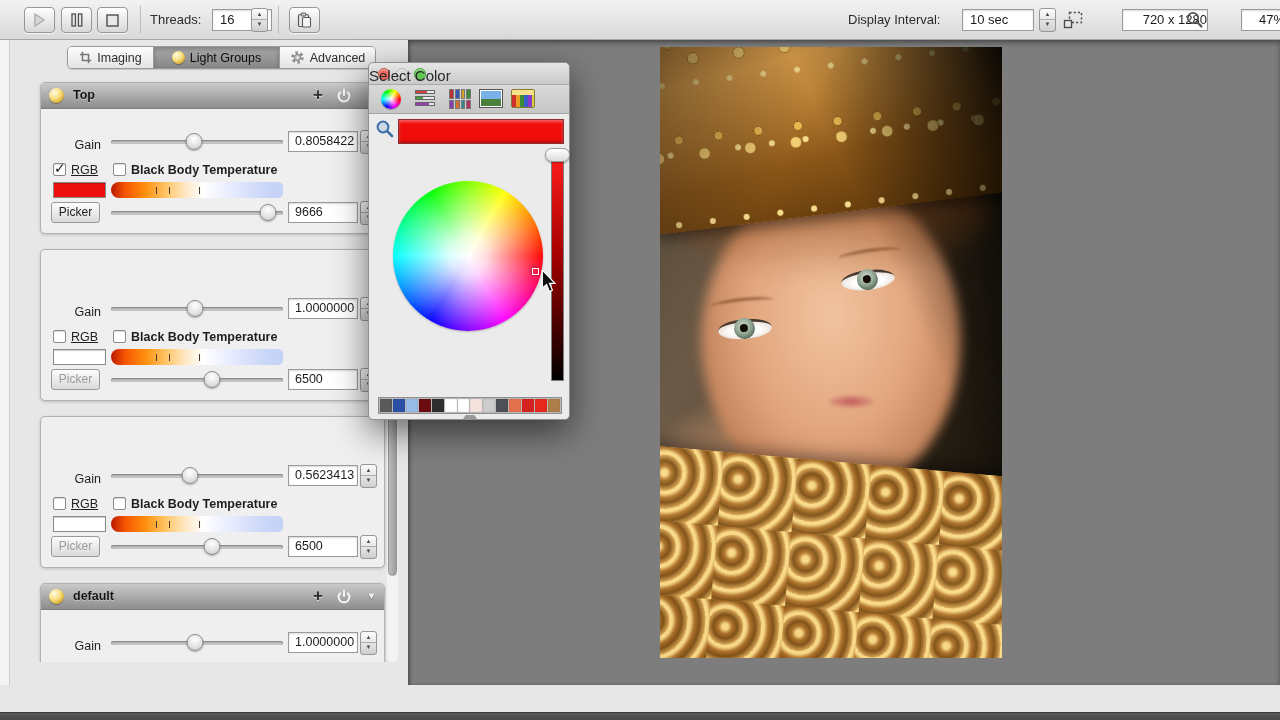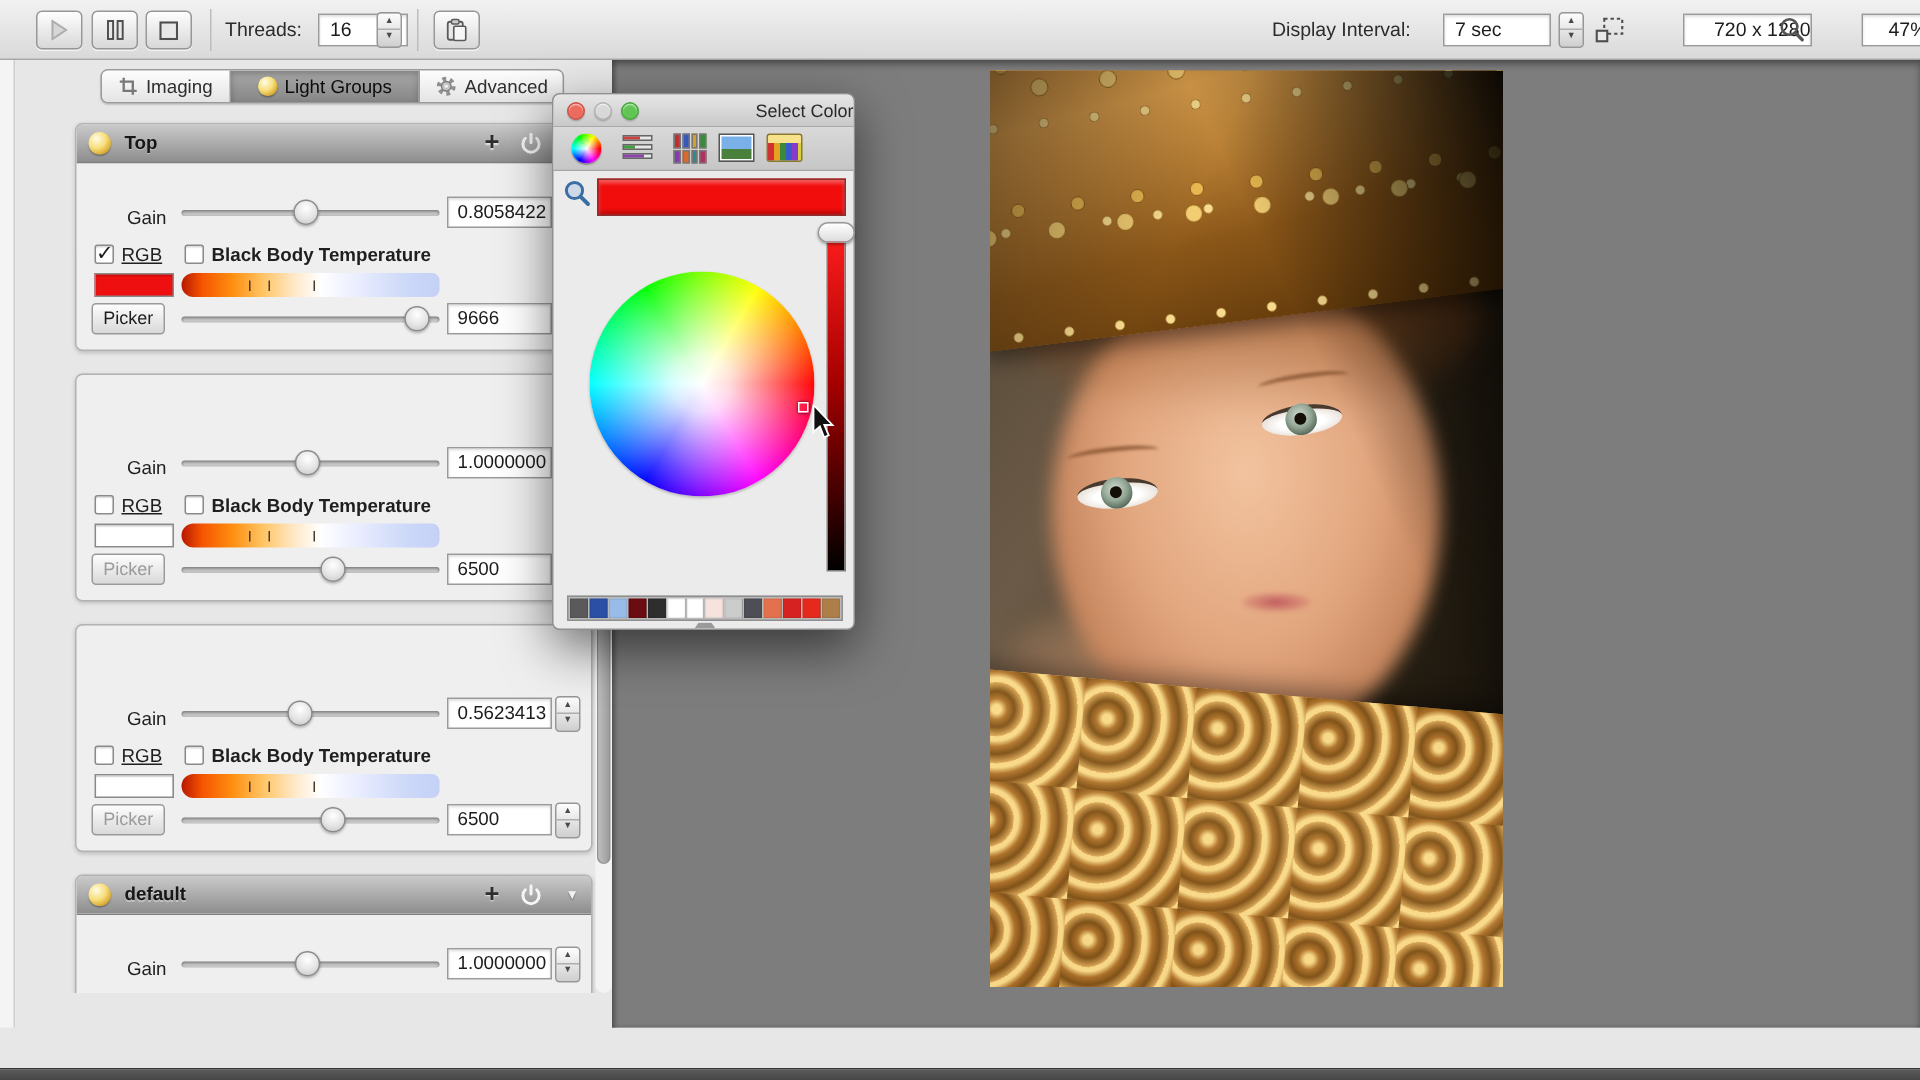--- a/index.html
+++ b/index.html
@@ -37,21 +37,21 @@
   .tabs { position:absolute; left:67px; top:46px; height:23px; display:flex; border:1px solid #9a9a9a; border-radius:5px; overflow:hidden;
     box-shadow:0 1px 1px rgba(0,0,0,.15); }
   .tab { height:100%; display:flex; align-items:center; justify-content:center; gap:5px;
     background:linear-gradient(#fdfdfd,#e4e4e4); font-size:12.5px; color:#2e2e2e; border-right:1px solid #9a9a9a; }
   .tab:last-child { border-right:none; }
   .tab.sel { background:linear-gradient(#a8a8a8,#878787); color:#0c0c0c; box-shadow:inset 0 2px 4px rgba(0,0,0,.25); }
   .bulb { display:inline-block; width:13px; height:13px; border-radius:50%;
     background:radial-gradient(circle at 35% 30%, #fffce4, #f7dd7a 45%, #d8a830 75%, #8f6c16); box-shadow:0 1px 1px rgba(0,0,0,.3); }
 
   
-  .panel-clip { position:absolute; left:22px; top:75px; width:388px; height:587px; overflow:hidden; }
+  .panel-clip { position:absolute; left:12px; top:75px; width:388px; height:587px; overflow:hidden; }
   .card { position:absolute; left:28px; width:345px; background:#efefef; border:1px solid #b2b2b2; border-radius:5px;
     box-shadow:0 1px 3px rgba(0,0,0,.18); }
   .card-hd { position:absolute; left:0; top:0; right:0; height:26px; border-radius:4px 4px 0 0;
     background:linear-gradient(#cacaca,#8d8d8d); border-bottom:1px solid #7e7e7e; }
   .card-hd .bulb { position:absolute; left:8px; top:5px; width:15px; height:15px; }
   .hd-title { position:absolute; left:32px; top:5px; font-size:12.5px; font-weight:bold; color:#161616; text-shadow:0 1px 0 rgba(255,255,255,.35); }
   .hd-plus { position:absolute; right:58px; top:2px; width:16px; height:20px; color:#2d2d2d; font-size:17px; font-weight:bold;
     text-align:center; text-shadow:0 1px 1px rgba(255,255,255,.7); }
   .hd-plus::before { content:"+"; }
   .hd-power { position:absolute; right:32px; top:5px; width:16px; height:16px; }
@@ -134,21 +134,21 @@
 
   
   .dialog { position:absolute; left:368px; top:62px; width:202px; height:358px; background:#ebebeb;
     border:1px solid #8f8f8f; border-radius:5px; box-shadow:0 12px 34px rgba(0,0,0,.55); z-index:50; }
   .dlg-titlebar { position:absolute; left:0; top:0; right:0; height:22px; border-radius:5px 5px 0 0;
     background:linear-gradient(#e6e6e6,#c9c9c9); border-bottom:1px solid #a9a9a9; }
   .tl { position:absolute; top:5px; width:12px; height:12px; border-radius:50%; box-shadow:inset 0 1px 1px rgba(255,255,255,.6), 0 1px 1px rgba(0,0,0,.2); }
   .tl-close { left:9px; background:#ec6a5e; border:1px solid #ce5347; }
   .tl-min { left:27px; background:#d8d8d8; border:1px solid #b5b5b5; }
   .tl-zoom { left:45px; background:#61c554; border:1px solid #4aa73e; }
-  .dlg-title { position:absolute; left:0; right:0; top:4px; text-align:right; font-size:12px; color:#2a2a2a; }
+  .dlg-title { position:absolute; left:0; right:0; top:4px; text-align:left; font-size:15px; color:#2a2a2a; }
   .dlg-toolbar { position:absolute; left:0; top:22px; right:0; height:29px;
     background:linear-gradient(#d9d9d9,#c6c6c6); border-bottom:1px solid #a5a5a5; }
   .ic { position:absolute; top:4px; }
   .ic-wheel { left:12px; width:20px; height:20px; border-radius:50%;
     background:radial-gradient(circle, #fff 0%, rgba(255,255,255,0) 60%),
       conic-gradient(from 90deg,#f00,#f0f,#00f,#0ff,#0f0,#ff0,#f00); box-shadow:0 1px 1px rgba(0,0,0,.35); }
   .ic-sliders { left:46px; width:22px; height:20px; }
   .ic-sliders i { position:absolute; left:0; width:20px; height:4px; border:1px solid #666; }
   .ic-sliders i:nth-child(1){ top:1px; background:linear-gradient(90deg,#d04040 60%,#e8e8e8 60%); }
   .ic-sliders i:nth-child(2){ top:7px;  background:linear-gradient(90deg,#40a040 40%,#e8e8e8 40%); }
@@ -226,21 +226,21 @@
     <div class="tb-sep" style="left:278px"></div>
     <div class="tb-btn" style="left:289px">
       <svg width="15" height="16" viewBox="0 0 15 16">
           <rect x="1.5" y="2.5" width="10" height="12" rx="1.5" fill="#e9e9e9" stroke="#5a5a5a" stroke-width="1.2"></rect>
           <rect x="4" y="1" width="5" height="3" rx="1" fill="#cfcfcf" stroke="#5a5a5a" stroke-width="1"></rect>
           <rect x="5.5" y="5.5" width="8" height="9.5" rx="1" fill="#f6f6f6" stroke="#5a5a5a" stroke-width="1.1"></rect>
         </svg>
     </div>
 
     <span class="tb-label" style="left:848px">Display Interval:</span>
-    <div class="tb-field" style="left:962px; width:72px">7 sec</div>
+    <div class="tb-field" style="left:962px; width:72px">10 sec</div>
     <div class="stepper" style="left:1039px; top:8px">
         <span class="st-up"></span>
         <span class="st-dn"></span>
       </div>
     <div style="position:absolute; left:1063px; top:11px">
       <svg width="20" height="18" viewBox="0 0 20 18">
           <rect x="6.5" y="1.5" width="12" height="10" fill="none" stroke="#4e4e4e" stroke-width="1.4" stroke-dasharray="2.2 2"></rect>
           <rect x="1.5" y="9.5" width="7" height="7" fill="#e8e8e8" stroke="#4e4e4e" stroke-width="1.4"></rect>
         </svg>
     </div>

